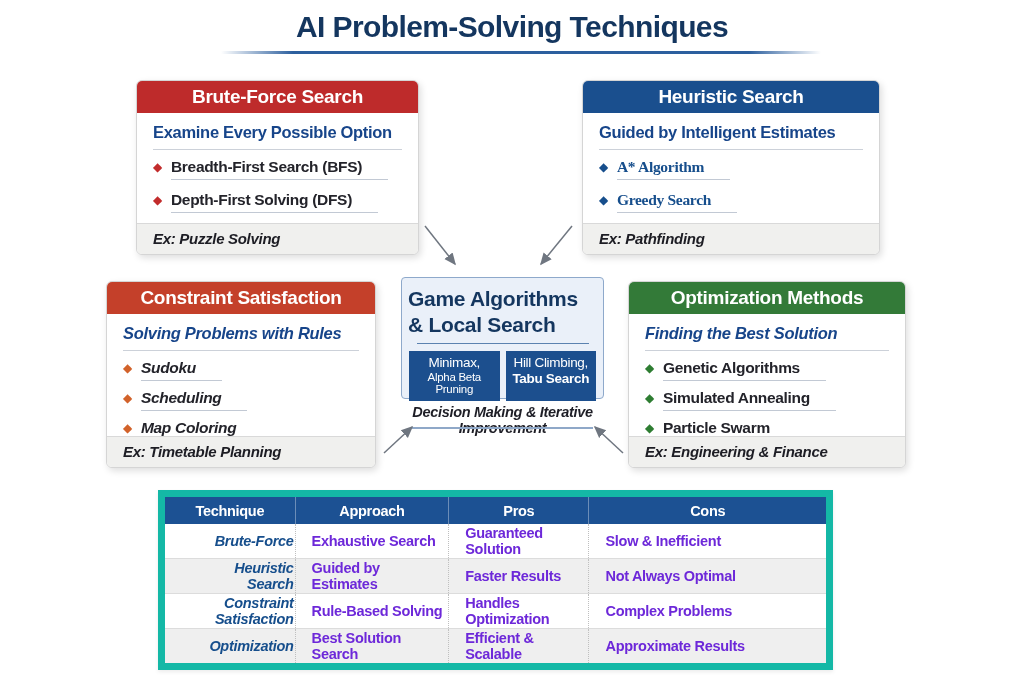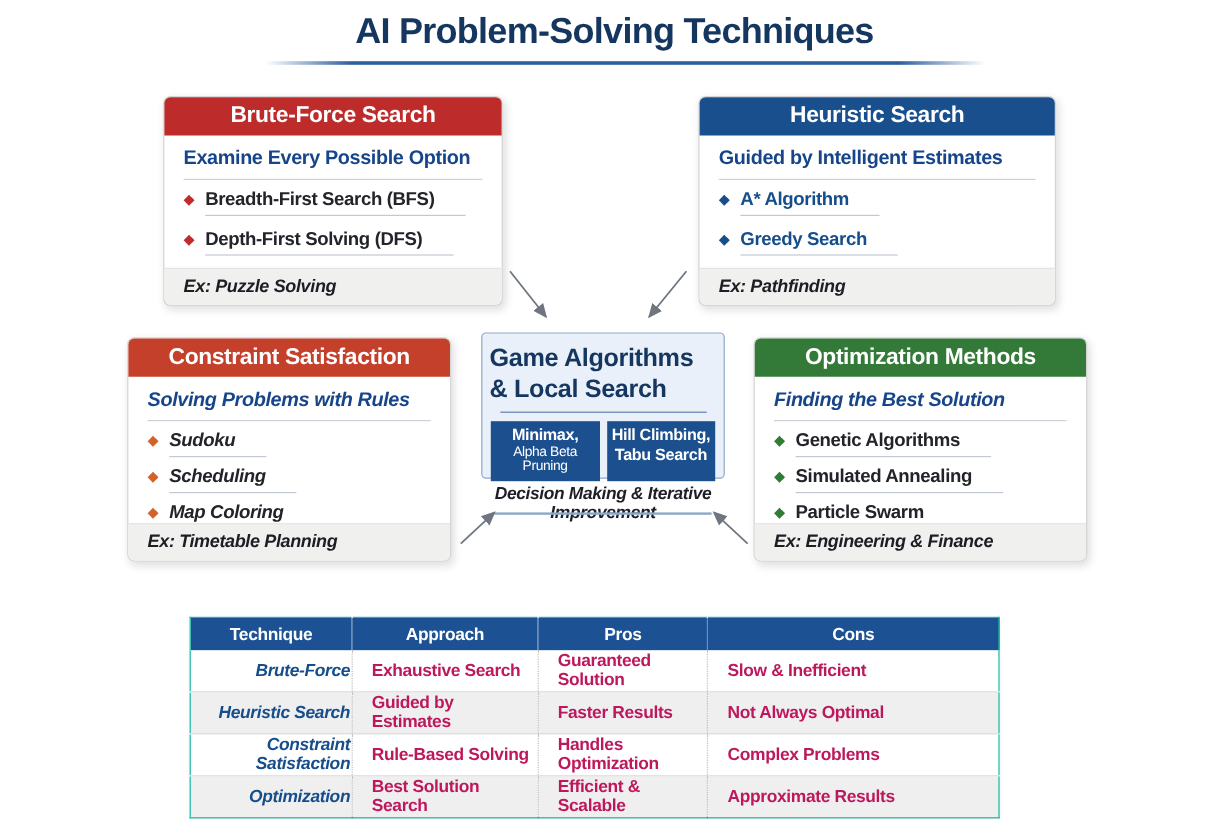--- a/index.html
+++ b/index.html
@@ -24,58 +24,58 @@
   .subtitle{margin:10px 16px 8px 16px;padding-bottom:7px;border-bottom:1px solid #ccd1d9;
          color:#17458a;font-size:16.5px;font-weight:700;}
   .subtitle.ital{font-style:italic;}
   .items{list-style:none;margin:6px 0 0 0;padding:0 16px;}
   .items li{margin:0 0 11px 0;display:flex;align-items:baseline;}
   .items.tight li{margin-bottom:8px;}
   .diamond{font-size:12px;margin-right:9px;position:relative;top:-1px;}
   .dm-red{color:#c22c2c;} .dm-blue{color:#164e8c;} .dm-orange{color:#d2622a;} .dm-green{color:#2e7d32;}
   .item-text{font-size:15.5px;font-weight:700;color:#23232a;
          border-bottom:1px solid #c2c9d4;padding:0 26px 3px 0;}
-  .item-text.blue{color:#164e8c;}
+  .item-text.blue{color:#164e8c;font-family:Liberation Serif, serif;}
   .item-text.ital{font-style:italic;}
   .panel-footer{position:absolute;left:0;right:0;bottom:0;height:30px;line-height:30px;
          background:#f0f0ee;border-top:1px solid #d9d9d9;border-radius:0 0 5px 5px;
          padding-left:16px;font-size:15px;font-weight:700;font-style:italic;color:#1d1d24;}
 
   #panel-brute{left:136px;top:80px;width:281px;height:173px;}
   #panel-heuristic{left:582px;top:80px;width:296px;height:173px;}
   #panel-constraint{left:106px;top:281px;width:268px;height:185px;}
   #panel-optimization{left:628px;top:281px;width:276px;height:185px;}
 
   
   .center-box{position:absolute;left:401px;top:277px;width:203px;height:122px;
          background:#eaf0f9;border:1.5px solid #8ea9cb;border-radius:4px;box-sizing:border-box;}
   .center-title{margin:8px 6px 0 6px;text-align:left;font-size:21px;font-weight:700;
          color:#14365f;line-height:1.22;}
   .center-rule{width:172px;margin:6px auto 7px auto;border:none;border-top:1.5px solid #5b82b0;}
   .center-row{display:flex;gap:6px;padding:0 7px;}
   .mini-box{flex:1;background:#1c4f8e;color:#ffffff;text-align:center;padding:4px 2px 6px 2px;}
-  .mini-line1{font-size:13.5px;font-weight:700;}
+  .mini-line1{font-size:13.5px;font-weight:400;}
   .mini-line2{font-size:11.5px;font-weight:400;margin-top:1px;}
   .mini-line2.bold{font-size:13.5px;font-weight:700;}
   .center-caption{position:absolute;left:380px;top:404px;width:245px;text-align:center;
          font-size:14.5px;font-weight:700;font-style:italic;color:#1e1e26;}
   .caption-rule{position:absolute;left:412px;top:427px;width:181px;height:2px;background:#8fa8c8;}
 
   
   .arrows{position:absolute;left:0;top:0;width:1024px;height:683px;pointer-events:none;}
 
   
-  .cmp-table{position:absolute;left:158px;top:514px;width:675px;border-collapse:collapse;
-         table-layout:fixed;border:1px solid #14b8a6;box-shadow:0 2px 4px rgba(0,0,0,0.08);}
+  .cmp-table{position:absolute;left:158px;top:490px;width:675px;border-collapse:collapse;
+         table-layout:fixed;border:7px solid #14b8a6;box-shadow:0 2px 4px rgba(0,0,0,0.08);}
   .cmp-table col:nth-child(1){width:20%;} .cmp-table col:nth-child(2){width:23%;}
   .cmp-table col:nth-child(3){width:21%;} .cmp-table col:nth-child(4){width:36%;}
   .cmp-table thead th{background:#1c5193;color:#ffffff;font-size:14.5px;font-weight:700;
          height:25px;text-align:center;border-left:1px solid rgba(255,255,255,0.35);}
   .cmp-table thead th:first-child{border-left:none;}
-  .cmp-table tbody td{height:30px;font-size:14.5px;font-weight:600;color:#be185d;
+  .cmp-table tbody td{height:30px;font-size:14.5px;font-weight:600;color:#6d28d9;
          padding-left:16px;border-left:1px dotted #bfbfbf;}
   .cmp-table tbody td:first-child{border-left:none;color:#164e8c;font-weight:700;
          font-style:italic;padding-left:22px;text-align:right;}
   .cmp-table tbody tr{border-top:1px solid #dcdcdc;}
   .cmp-table tbody tr:first-child{border-top:none;}
   .cmp-table tbody tr:nth-child(even){background:#efefef;}
   .cmp-table tbody tr:nth-child(odd){background:#ffffff;}
 </style>
 </head>
 <body>

